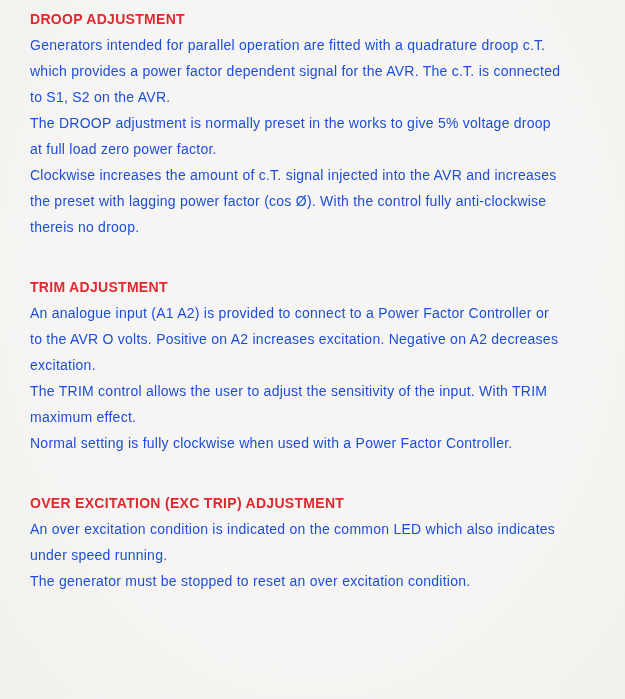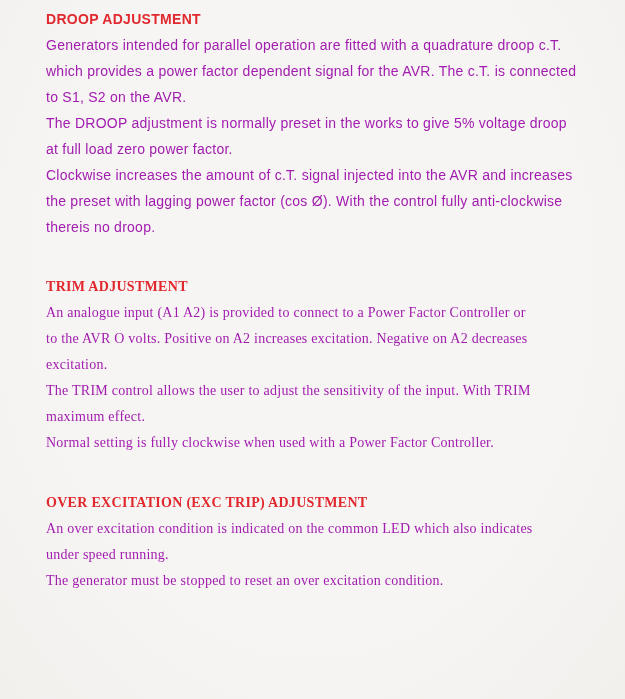--- a/index.html
+++ b/index.html
@@ -9,43 +9,41 @@
   body {
     width: 625px;
     height: 699px;
     background: #f5f4f2;
     background: radial-gradient(ellipse at 50% 40%, #f6f5f3 60%, #f1f0ed 100%);
     font-family: "Liberation Sans", "DejaVu Sans", sans-serif;
     overflow: hidden;
   }
   .page {
     padding: 6px 14px 12px 30px;
-    margin-left: 16px;
   }
   .section {
     margin: 0;
   }
   .section + .section {
     margin-top: 34px;
-    font-family: Liberation Serif, serif;
   }
   .section-heading {
     font-size: 14px;
     font-weight: bold;
     letter-spacing: 0.3px;
     line-height: 26px;
     color: #e0282e;
     white-space: nowrap;
   }
   .text-line {
     font-size: 14px;
     font-weight: 400;
     letter-spacing: 0.25px;
     line-height: 26px;
-    color: #a21caf;
+    color: #1d4ed8;
     white-space: nowrap;
   }
 </style>
 </head>
 <body>
 
 <div class="page">
 
   <div class="section">
     <div class="section-heading">DROOP ADJUSTMENT</div>

